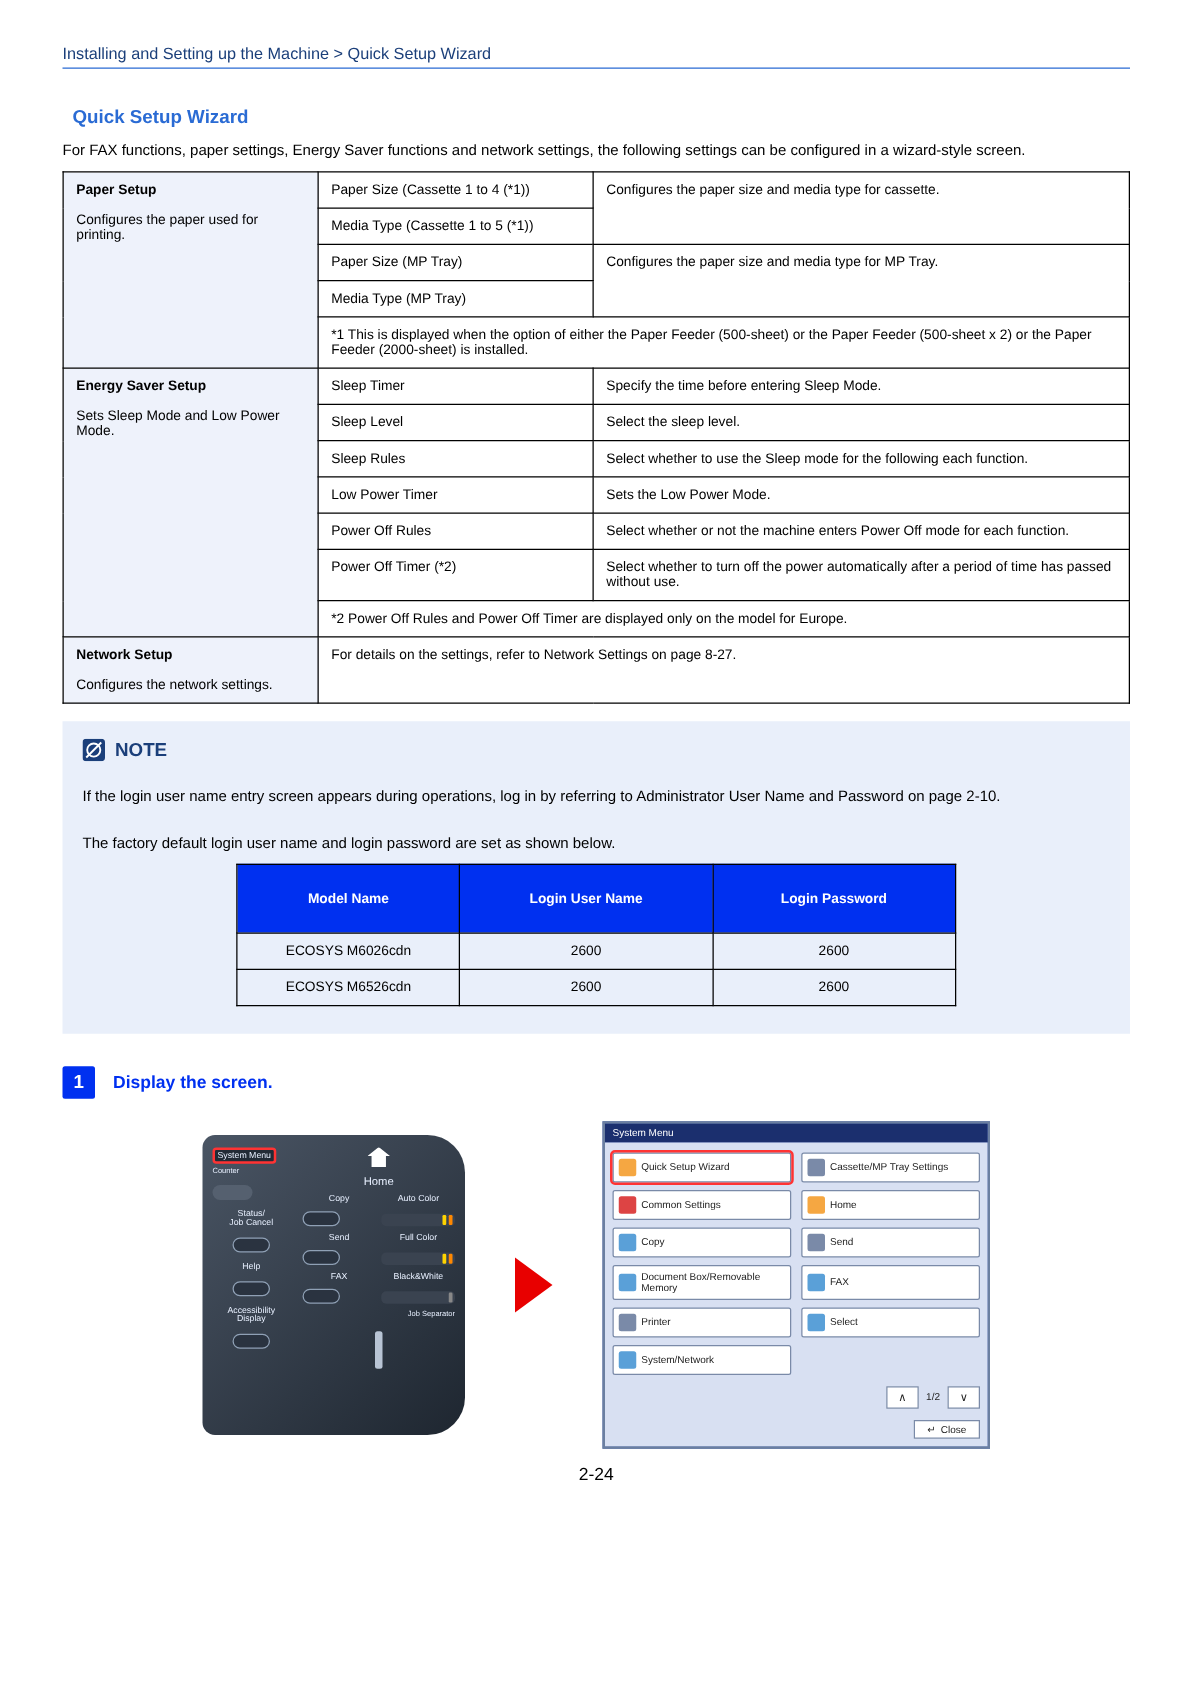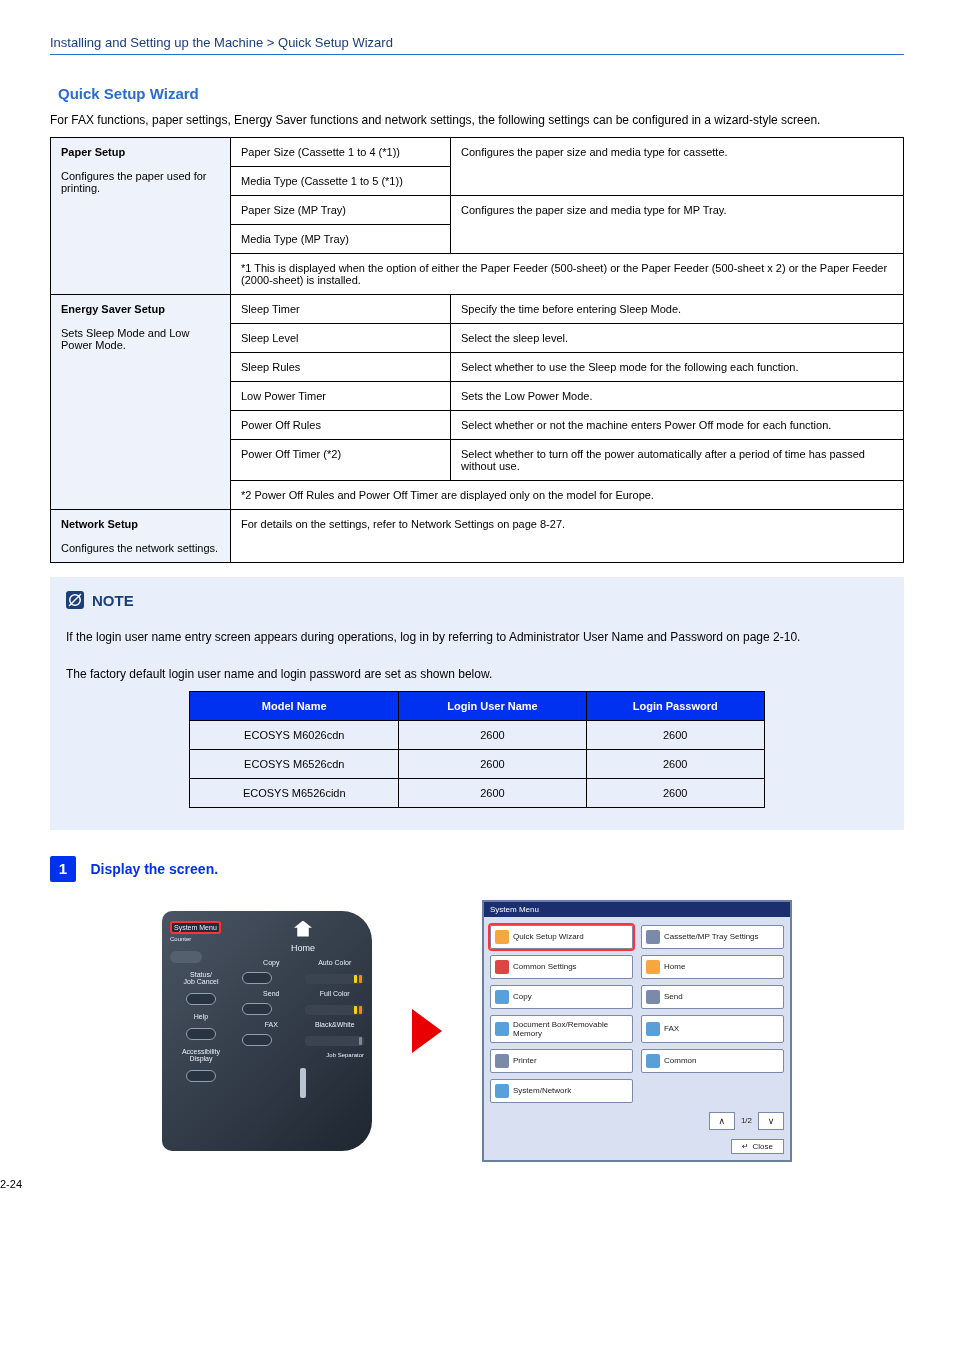--- a/index.html
+++ b/index.html
@@ -5,28 +5,28 @@
   * { box-sizing: border-box; margin: 0; padding: 0; }
   html, body { width: 954px; font-family: Arial, Helvetica, sans-serif; color: #000; background: #fff; }
   .page { width: 954px; padding: 35px 50px 40px 50px; position: relative; }
   .crumb-row { display: flex; justify-content: space-between; font-size: 13px; color: #1b3f7a; margin-bottom: 4px; }
   .rule { border: none; border-top: 1px solid #2a6bd4; margin-bottom: 30px; }
   .section-num { font-size: 15px; color: #2a6bd4; font-weight: bold; }
   .section-title { display: inline; font-size: 15px; color: #2a6bd4; font-weight: bold; margin-left: 8px; }
   .lead { font-size: 12px; margin: 10px 0 10px 0; }
   table.outer { width: 100%; border-collapse: collapse; font-size: 11px; }
   table.outer th, table.outer td { border: 1px solid #000; padding: 8px 10px; vertical-align: top; text-align: left; }
-  table.outer td.subhead { background: #eef2fb; font-weight: normal; width: 180px; }
+  table.outer td.subhead { background: #eef2fb; font-weight: normal; width: 204px; }
   table.outer td.setting { width: 220px; }
   .note-box { background: #e9effa; padding: 14px 16px 22px 16px; margin-top: 14px; font-size: 12px; }
   .note-head { display: flex; align-items: center; font-size: 15px; font-weight: bold; color: #1b3f7a; margin-bottom: 6px; }
   .note-icon { width: 18px; height: 18px; margin-right: 8px; }
   .note-box p { margin-bottom: 6px; line-height: 1.4; margin-top: 20px; }
   table.size { width: 70%; margin: 8px auto 0 auto; border-collapse: collapse; font-size: 11px; text-align: center; }
-  table.size th { background: #0030f0; color: #fff; font-weight: bold; border: 1px solid #000; padding: 8px; }
+  table.size th { background: #0030f0; color: #fff; font-weight: bold; border: 1px solid #000; padding: 21px; }
   table.size td { border: 1px solid #000; padding: 8px; }
   .step-wrap { margin-top: 26px; }
   .step-num-box { display: inline-block; width: 26px; height: 26px; background: #0030f0; color: #fff; font-weight: bold; text-align: center; line-height: 26px; border-radius: 2px; font-size: 15px; }
   .step-title { display: inline-block; font-size: 14px; color: #0030f0; font-weight: bold; margin-left: 10px; vertical-align: middle; }
   .screens { display: flex; align-items: center; justify-content: center; gap: 40px; margin-top: 18px; }
   .arrow { width: 0; height: 0; border-top: 22px solid transparent; border-bottom: 22px solid transparent; border-left: 30px solid #e80000; }
   
   .panel { width: 210px; height: 240px; background: linear-gradient(135deg,#4a5564,#1e2630); border-radius: 10px 30px 30px 10px; padding: 10px 8px; color: #e8f0ff; font-size: 8px; position: relative; }
   .panel .btn { background: #55606f; border-radius: 10px; width: 42px; height: 14px; }
   .panel .btn.sm { width: 32px; height: 12px; }
@@ -46,21 +46,21 @@
   
   .touch { width: 310px; border: 2px solid #6b7fa0; background: #4a65b0; font-size: 8px; color: #222; }
   .touch-head { background: #1b2f6e; color: #fff; padding: 3px 6px; font-size: 8px; }
   .touch-body { background: #d8e0f2; padding: 8px 6px 6px 6px; display: grid; grid-template-columns: 1fr 1fr; gap: 6px 8px; }
   .touch-btn { background: #fff; border: 1px solid #7a8aa8; border-radius: 2px; padding: 4px 4px; display: flex; align-items: center; gap: 4px; min-height: 22px; }
   .touch-btn.sel { outline: 2px solid #ff3333; }
   .ticon { width: 14px; height: 14px; border-radius: 2px; flex-shrink: 0; }
   .touch-foot { grid-column: 1 / span 2; display: flex; justify-content: flex-end; align-items: center; gap: 6px; padding-top: 3px; }
   .mini { background: #fff; border: 1px solid #7a8aa8; width: 26px; height: 18px; display: flex; align-items: center; justify-content: center; font-size: 9px; }
   .close { background: #fff; border: 1px solid #7a8aa8; padding: 2px 10px; display: flex; align-items: center; gap: 4px; }
-  .pagenum { position: absolute; bottom: 12px; left: 0; right: 0; font-size: 11px; }
+  .pagenum { position: absolute; bottom: 12px; left: 0; right: 0; text-align: center; font-size: 14px; }
 </style>
 </head>
 <body>
 
 <div class="page">
   <div class="crumb-row">
     <span>Installing and Setting up the Machine &gt; Quick Setup Wizard</span>
     <span></span>
   </div>
   <hr class="rule">
@@ -161,25 +161,20 @@
         <tr>
           <td>ECOSYS M6026cdn</td>
           <td>2600</td>
           <td>2600</td>
         </tr>
         <tr>
           <td>ECOSYS M6526cdn</td>
           <td>2600</td>
           <td>2600</td>
         </tr>
-        <tr>
-          <td>ECOSYS M6526cidn</td>
-          <td>2600</td>
-          <td>2600</td>
-        </tr>
       </tbody>
     </table>
   </div>
 
   <div class="step-wrap">
     <span class="step-num-box">1</span>
     <span class="step-title">Display the screen.</span>
 
     <div class="screens">
 
@@ -272,21 +267,21 @@
           <div class="touch-btn">
               <div class="ticon" style="background:#5aa0d8;"></div>
               <span>FAX</span>
             </div>
           <div class="touch-btn">
               <div class="ticon" style="background:#7a8aa8;"></div>
               <span>Printer</span>
             </div>
           <div class="touch-btn">
               <div class="ticon" style="background:#5aa0d8;"></div>
-              <span>Common</span>
+              <span>Select</span>
             </div>
           <div class="touch-btn">
               <div class="ticon" style="background:#5aa0d8;"></div>
               <span>System/Network</span>
             </div>
           <div class="touch-foot">
             <div class="mini">∧</div>
             <span>1/2</span>
             <div class="mini">∨</div>
           </div>

